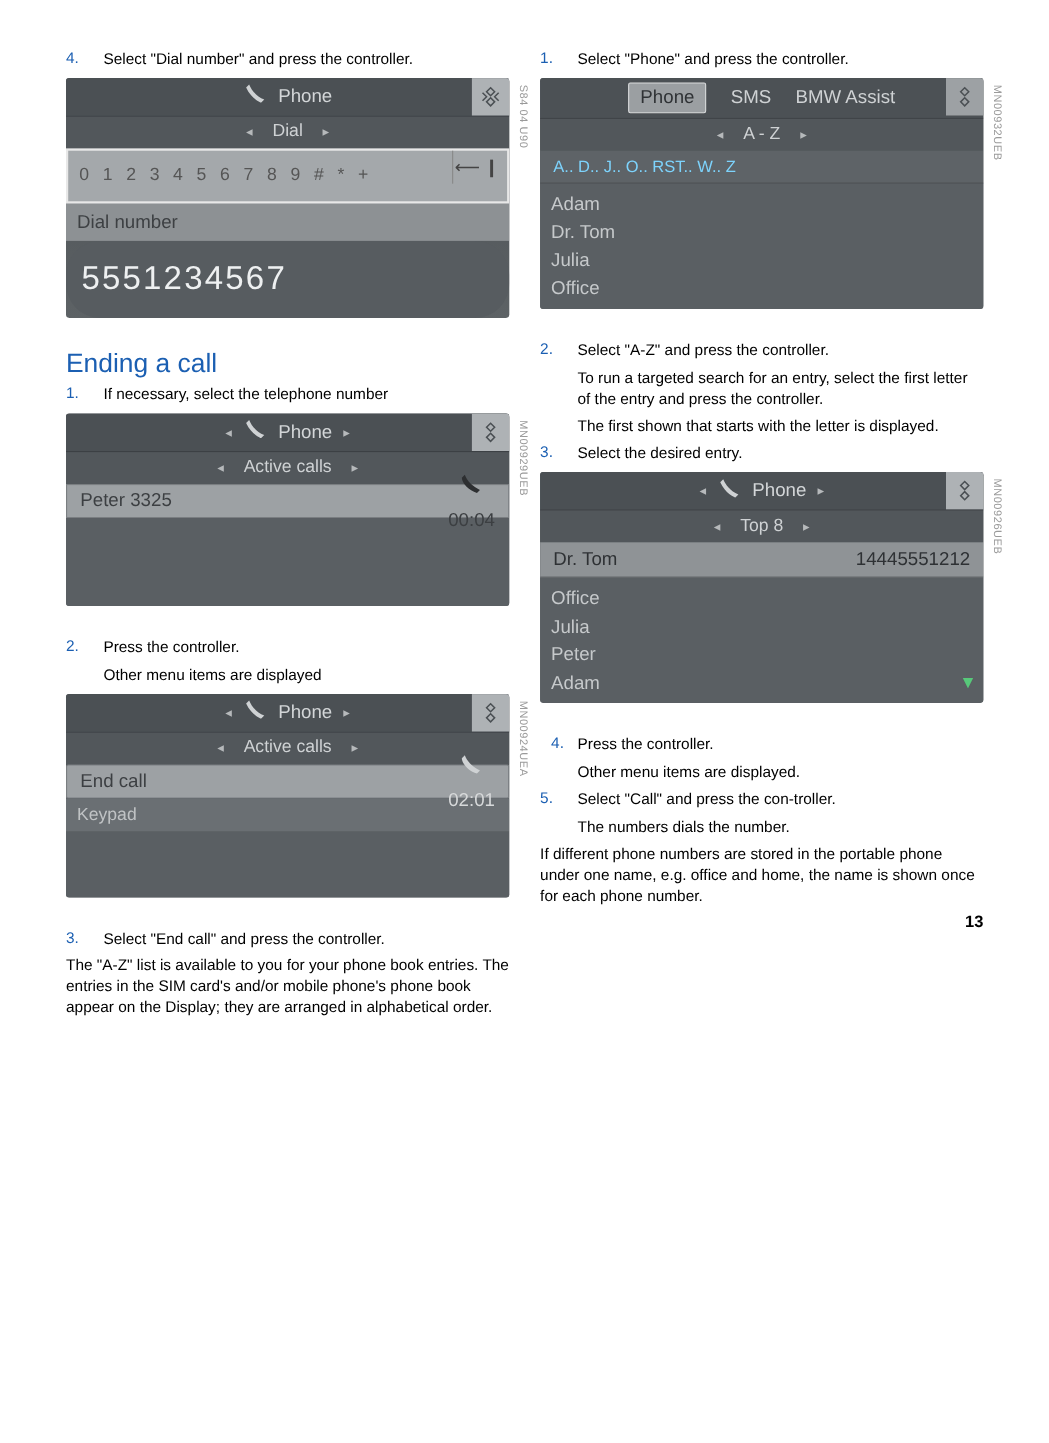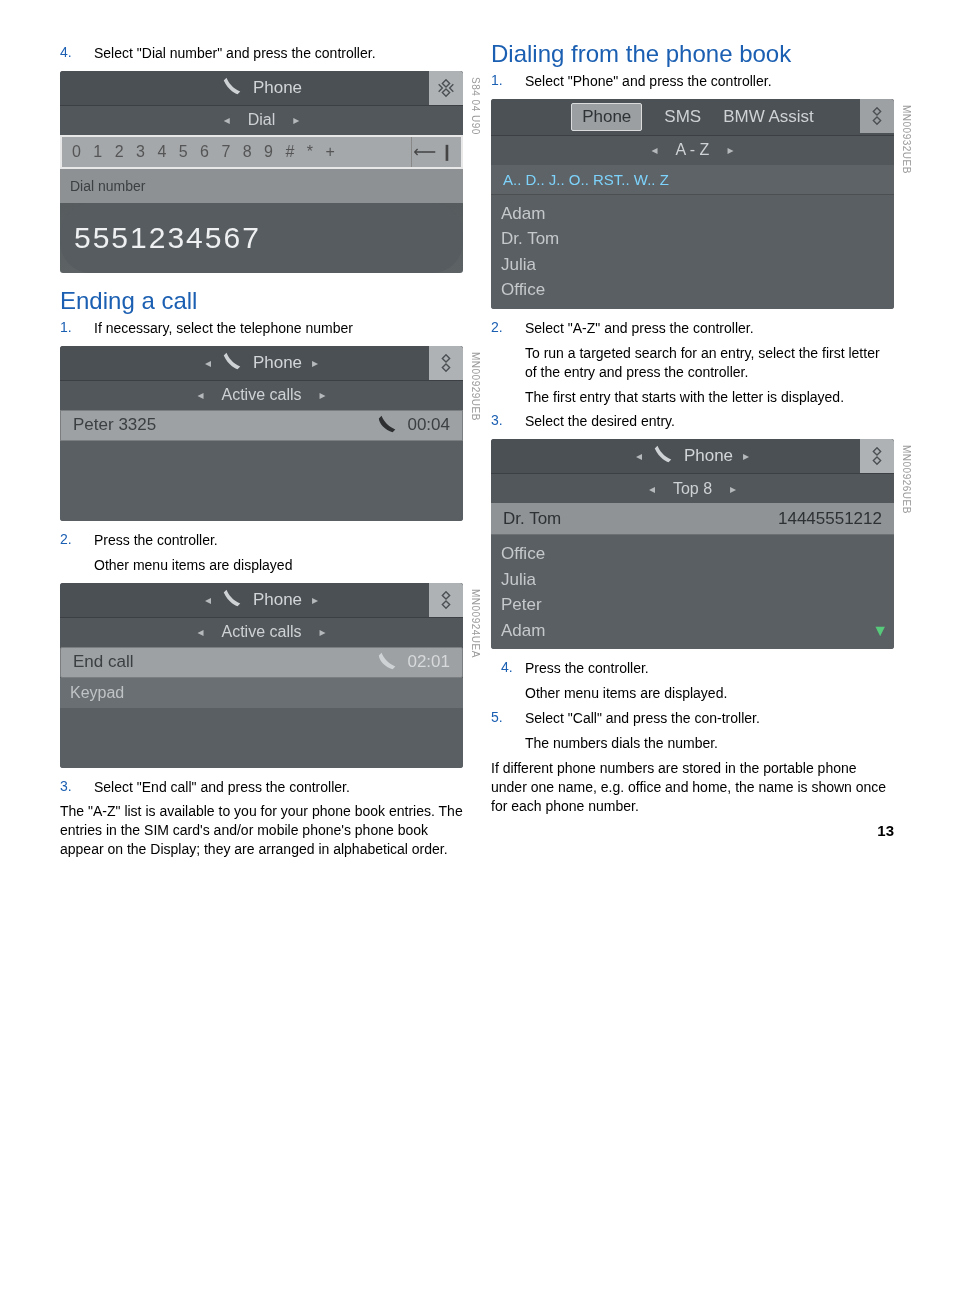--- a/index.html
+++ b/index.html
@@ -41,21 +41,21 @@
     font-size: 24px;
     margin: 14px 0 4px;
   }
   p.body {
     font-size: 14px;
     line-height: 1.35;
     margin: 2px 0 6px;
   }
 
   
-  .screen-wrap { position: relative; margin: 8px 0 10px; }
+  .screen-wrap { position: relative; margin: 8px 0 28px; }
   .vcode {
     position: absolute;
     font-size: 10px;
     color: #9a9a9a;
     writing-mode: vertical-rl;
     right: -18px;
     top: 6px;
     letter-spacing: 0.5px;
   }
   .screen {
@@ -96,21 +96,21 @@
     color: #cfd2d4;
     font-size: 16px;
     gap: 18px;
     border-top: 1px solid #3c4044;
     background: #52575b;
   }
   .arrow { color: #b6b9bb; font-size: 12px; }
   .row-chars {
     display: flex;
     align-items: center;
-    height: 34px;
+    height: 50px;
     padding: 0 10px;
     background: #a4a8ab;
     border: 2px solid #e8e8e8;
     color: #555;
     letter-spacing: 4px;
     font-size: 16px;
     position: relative;
   }
   .row-chars .bk-btn {
     position: absolute;
@@ -124,21 +124,21 @@
     justify-content: center;
     color: #444;
   }
   .row-dark {
     background: #8d9194;
     color: #3d4043;
     height: 34px;
     display: flex;
     align-items: center;
     padding: 0 10px;
-    font-size: 14px;
+    font-size: 17px;
   }
   .big-num {
     height: 70px;
     display: flex;
     align-items: center;
     padding: 0 14px;
     font-size: 30px;
     color: #eef0f1;
     letter-spacing: 2px;
     background: #575c60;
@@ -187,21 +187,21 @@
     display: flex;
     justify-content: space-between;
     align-items: center;
     height: 31px;
     padding: 0 12px;
     background: #9da1a4;
     color: #3c3f42;
     border: 1px solid #7a7e81;
     font-size: 17px;
   }
-  .call-row .time-side { display: flex; align-items: center; gap: 8px; color: #3c3f42; }
+  .call-row .time-side { display: flex; align-items: center; gap: 8px; color: #3c3f42; flex-direction: column; }
   .selected-row {
     background: #8f9396;
     color: #2e3134;
     display: flex;
     justify-content: space-between;
     padding: 0 12px;
     align-items: center;
     height: 32px;
     font-size: 17px;
     border-bottom: 1px solid #6c7073;
@@ -397,21 +397,20 @@
 
     <div class="step-row">
       <span class="step-num">3.</span>
       <span class="step-text">Select "End call" and press the controller.</span>
     </div>
 
     <p class="body">The "A-Z" list is available to you for your phone book entries. The entries in the SIM card's and/or mobile phone's phone book appear on the Display; they are arranged in alphabetical order.</p>
   </div>
 
   <div class="col">
-    <h2 class="section" style="margin-top:0">Dialing from the phone book</h2>
     <div class="step-row">
       <span class="step-num">1.</span>
       <span class="step-text">Select "Phone" and press the controller.</span>
     </div>
 
     <div class="screen-wrap">
       <div class="screen">
         <div class="tabs">
           <span class="active-tab">Phone</span>
           <span>SMS</span>
@@ -438,21 +437,21 @@
         </div>
       </div>
       <span class="vcode">MN00932UEB</span>
     </div>
 
     <div class="step-row">
       <span class="step-num">2.</span>
       <span class="step-text">Select "A-Z" and press the controller.</span>
     </div>
     <p class="step-sub">To run a targeted search for an entry, select the first letter of the entry and press the controller.</p>
-    <p class="step-sub">The first entry that starts with the letter is displayed.</p>
+    <p class="step-sub">The first shown that starts with the letter is displayed.</p>
 
     <div class="step-row">
       <span class="step-num">3.</span>
       <span class="step-text">Select the desired entry.</span>
     </div>
 
     <div class="screen-wrap">
       <div class="screen" style="position:relative">
         <div class="scr-titlebar">
           <span class="title-with-icon">

